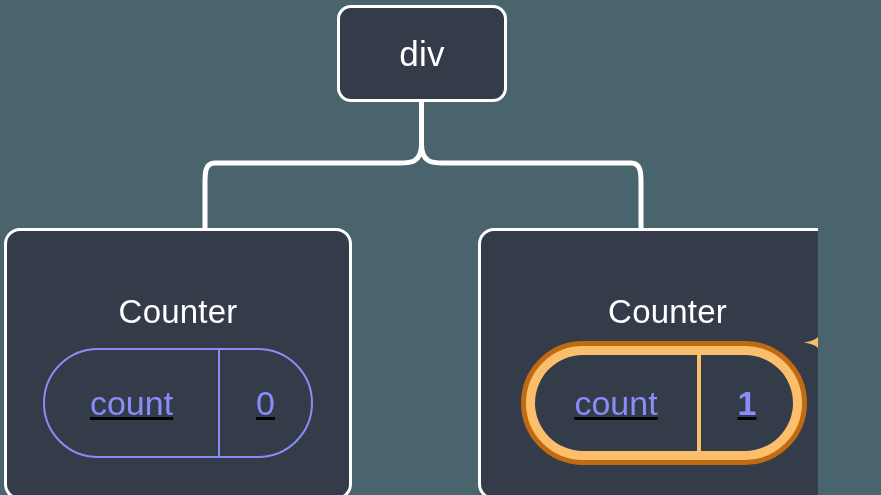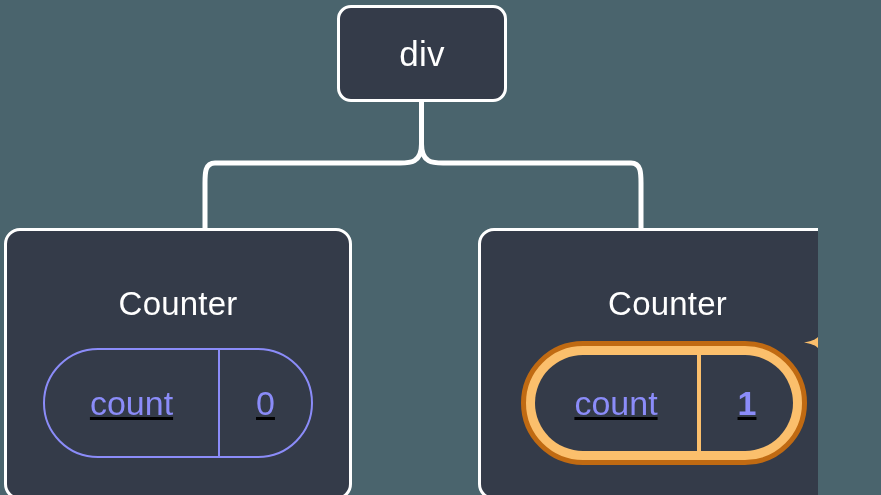--- a/index.html
+++ b/index.html
@@ -62,21 +62,21 @@
     height: 272px;
     border-radius: 16px;
   }
   #node-counter-left  { left: 4px;   width: 348px; }
   #node-counter-right { left: 478px; width: 379px; }
 
   .counter-node .node-title {
     position: absolute;
     left: 0;
     right: 0;
-    top: 56px;
+    top: 64px;
     text-align: center;
     color: #ffffff;
     font-size: 33px;
     font-weight: 400;
     line-height: 1;
     letter-spacing: 0.2px;
   }
 
   
   .pill {

